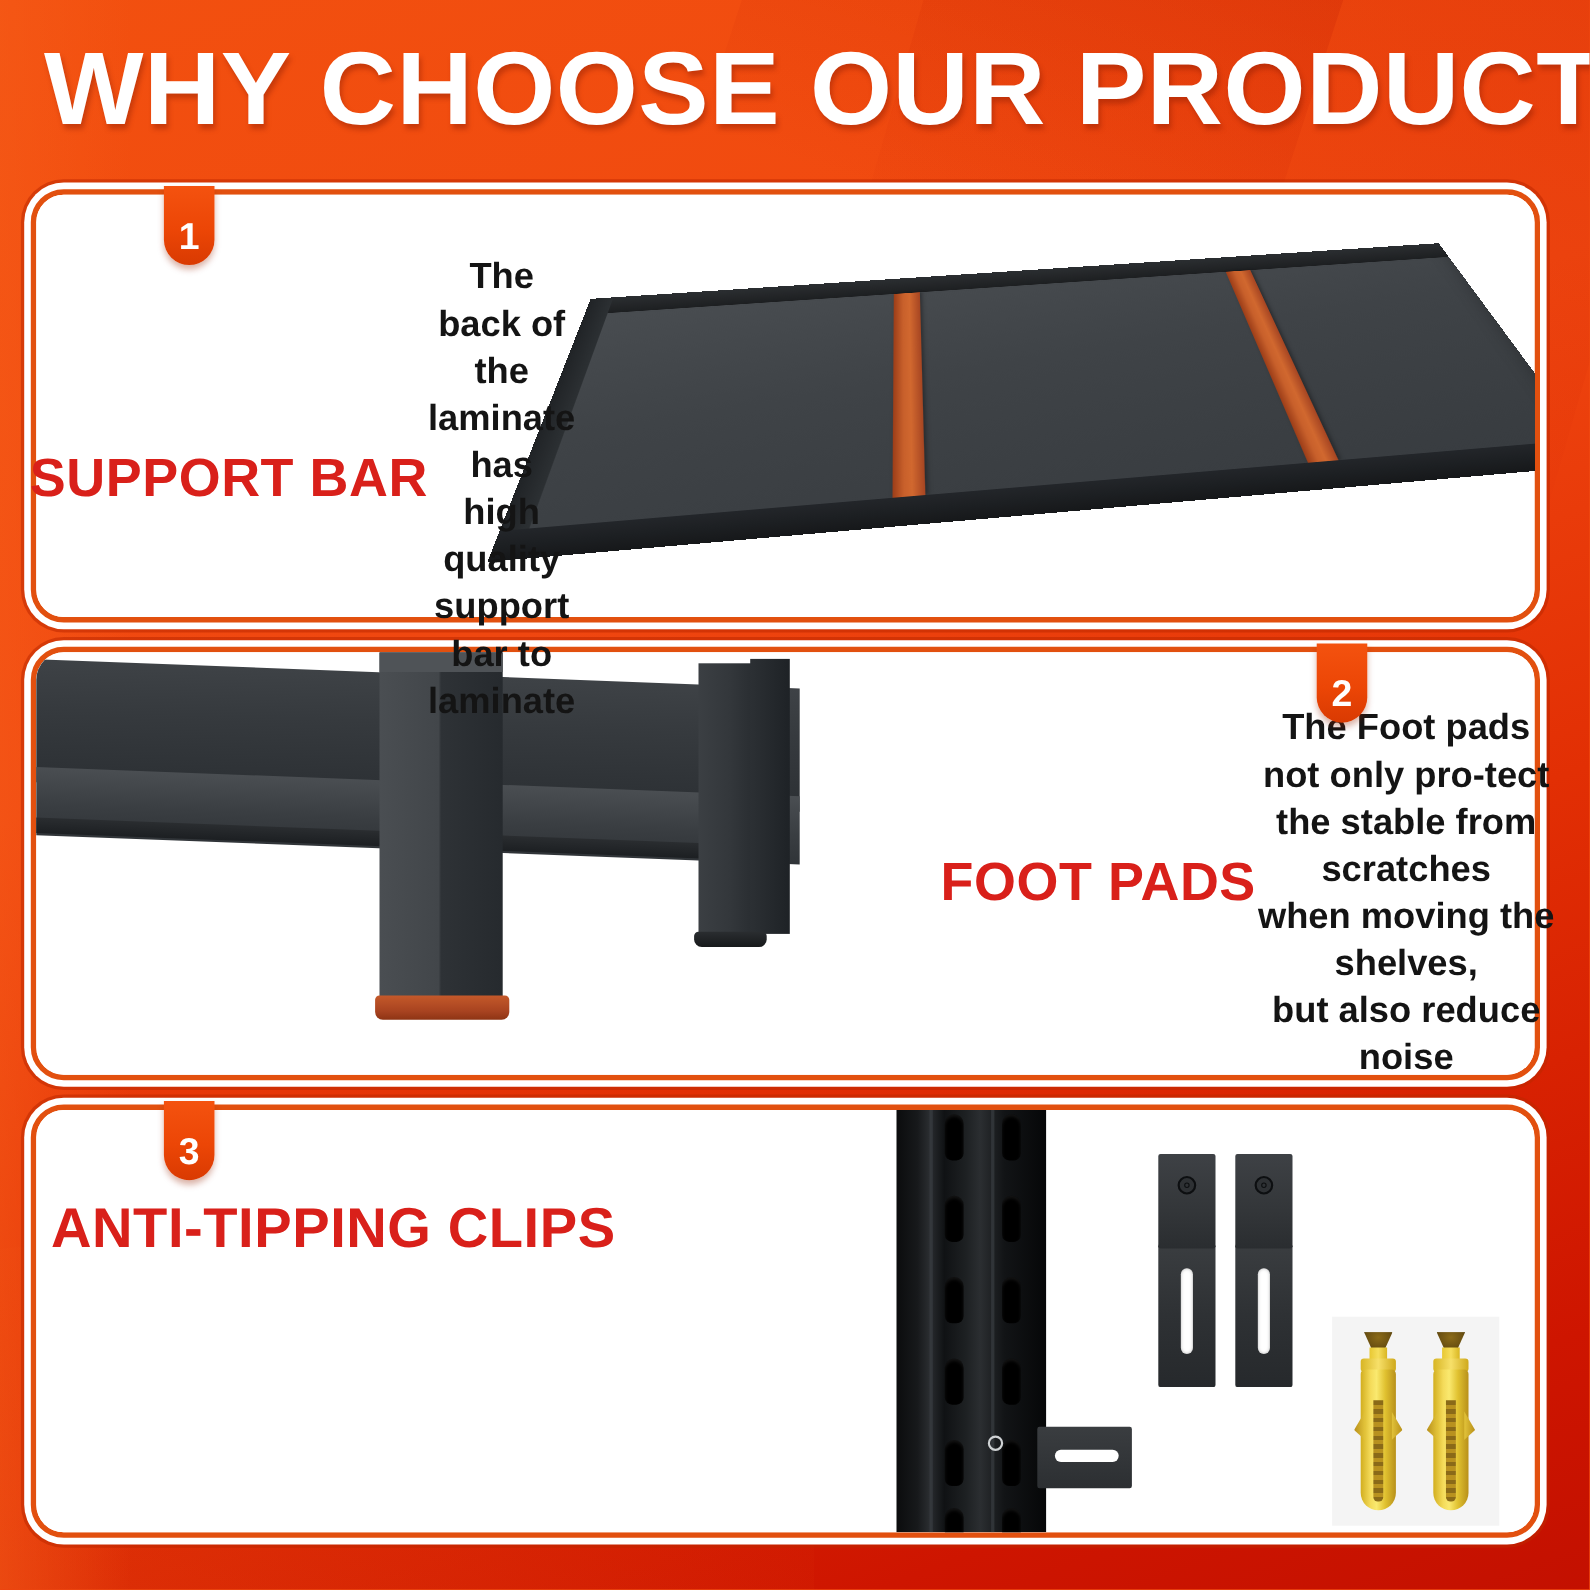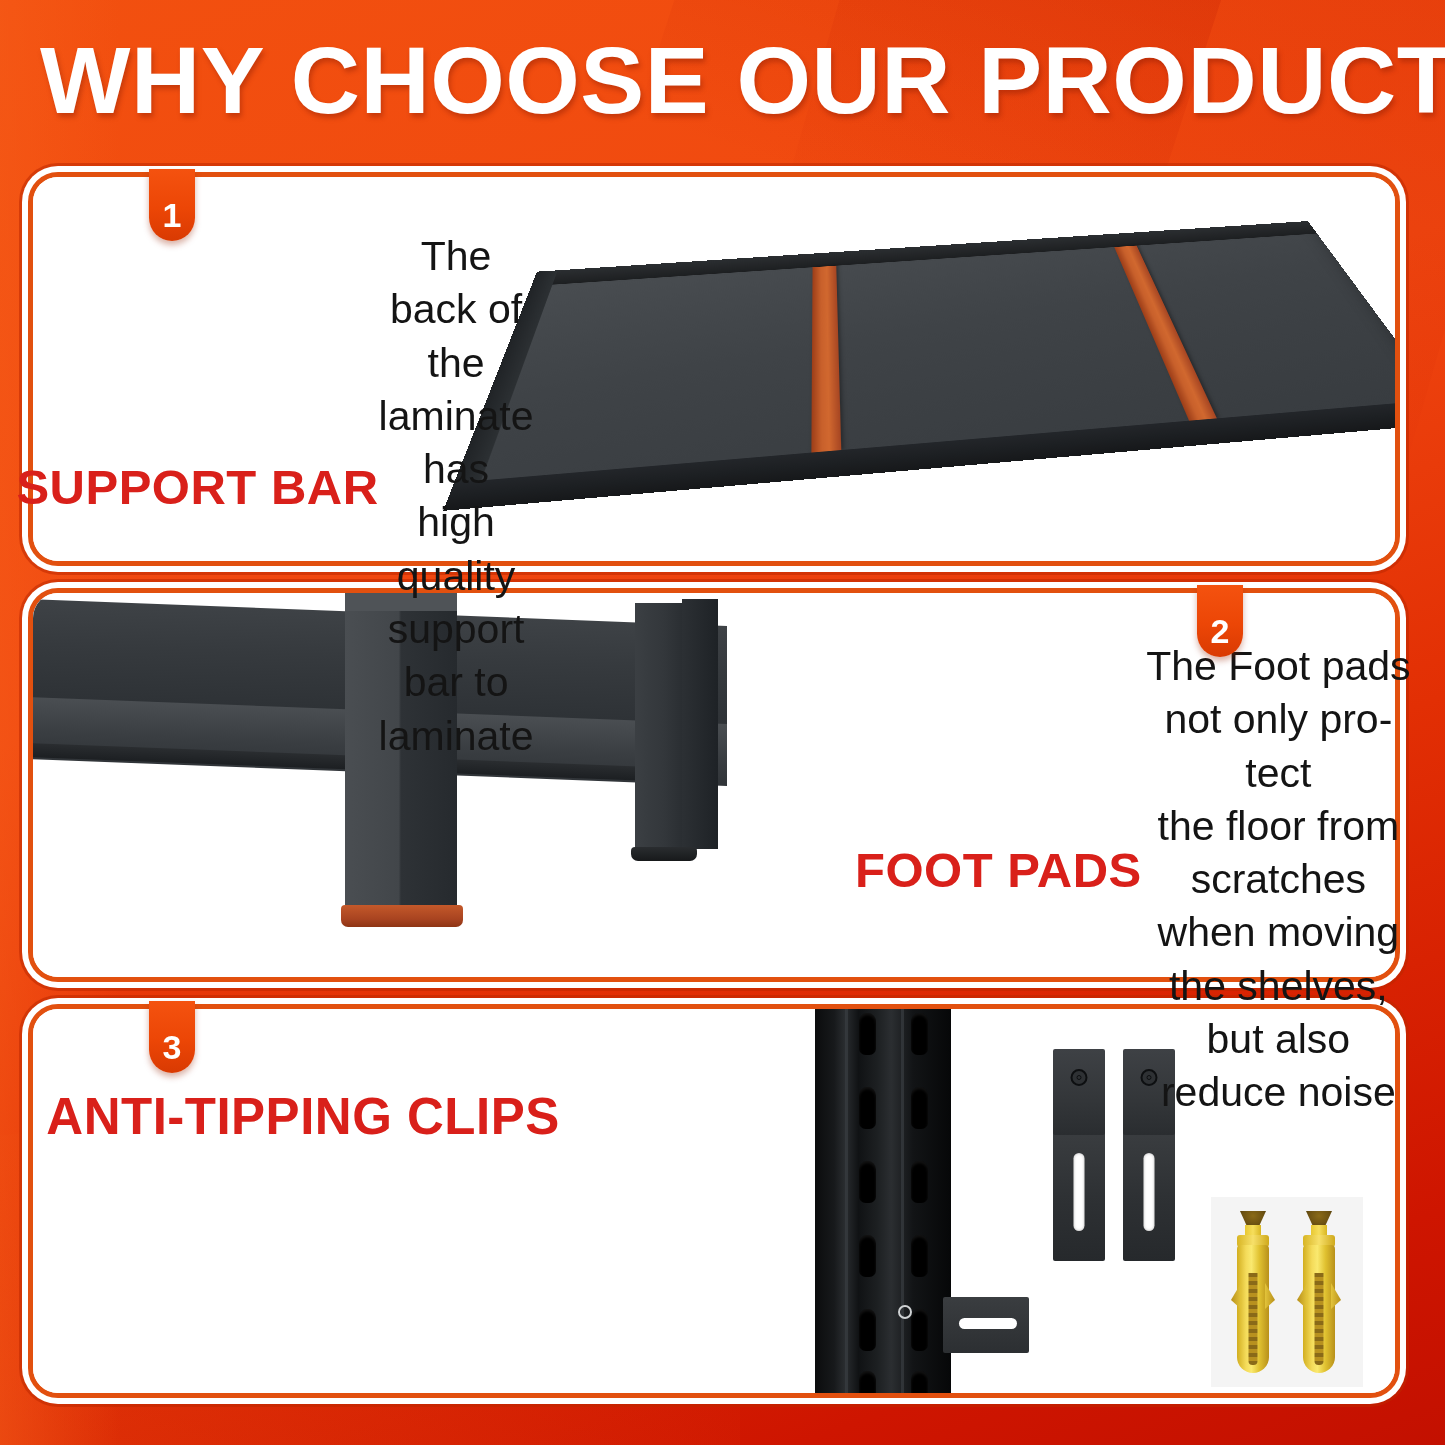--- a/index.html
+++ b/index.html
@@ -107,22 +107,22 @@
     color:#D9201A;
     font-weight:700;
     font-size:49px;
     line-height:1.05;
     letter-spacing:.5px;
     margin-bottom:18px;
     white-space:nowrap;
   }
   .t-body{
     color:#141414;
-    font-weight:400;
-    font-size:41px;
+    font-weight:700;
+    font-size:33px;
     line-height:1.30;
   }
 
   #txt-1{ left:40px;  top:230px;  width:470px; }
   #txt-2{ right:30px; top:640px;  width:560px; }
   #txt-3{ left:28px;  top:1090px; width:550px; }
   #txt-3 .t-title{ font-size:51px; }
 
   
   .art{ position:absolute; }
@@ -367,21 +367,21 @@
     </div>
 
   </div>
   <div class="badge" id="badge-2">2</div>
 </div>
 
 <div class="txt" id="txt-2">
   <div class="t-title">FOOT PADS</div>
   <div class="t-body">
     <div>The Foot pads not only pro-tect</div>
-    <div>the floor from scratches</div>
+    <div>the stable from scratches</div>
     <div>when moving the shelves,</div>
     <div>but also reduce noise</div>
   </div>
 </div>
 
 <div class="panel" id="panel-3">
   <div class="panel-inner">
 
     <div class="art" id="art-3">
 

